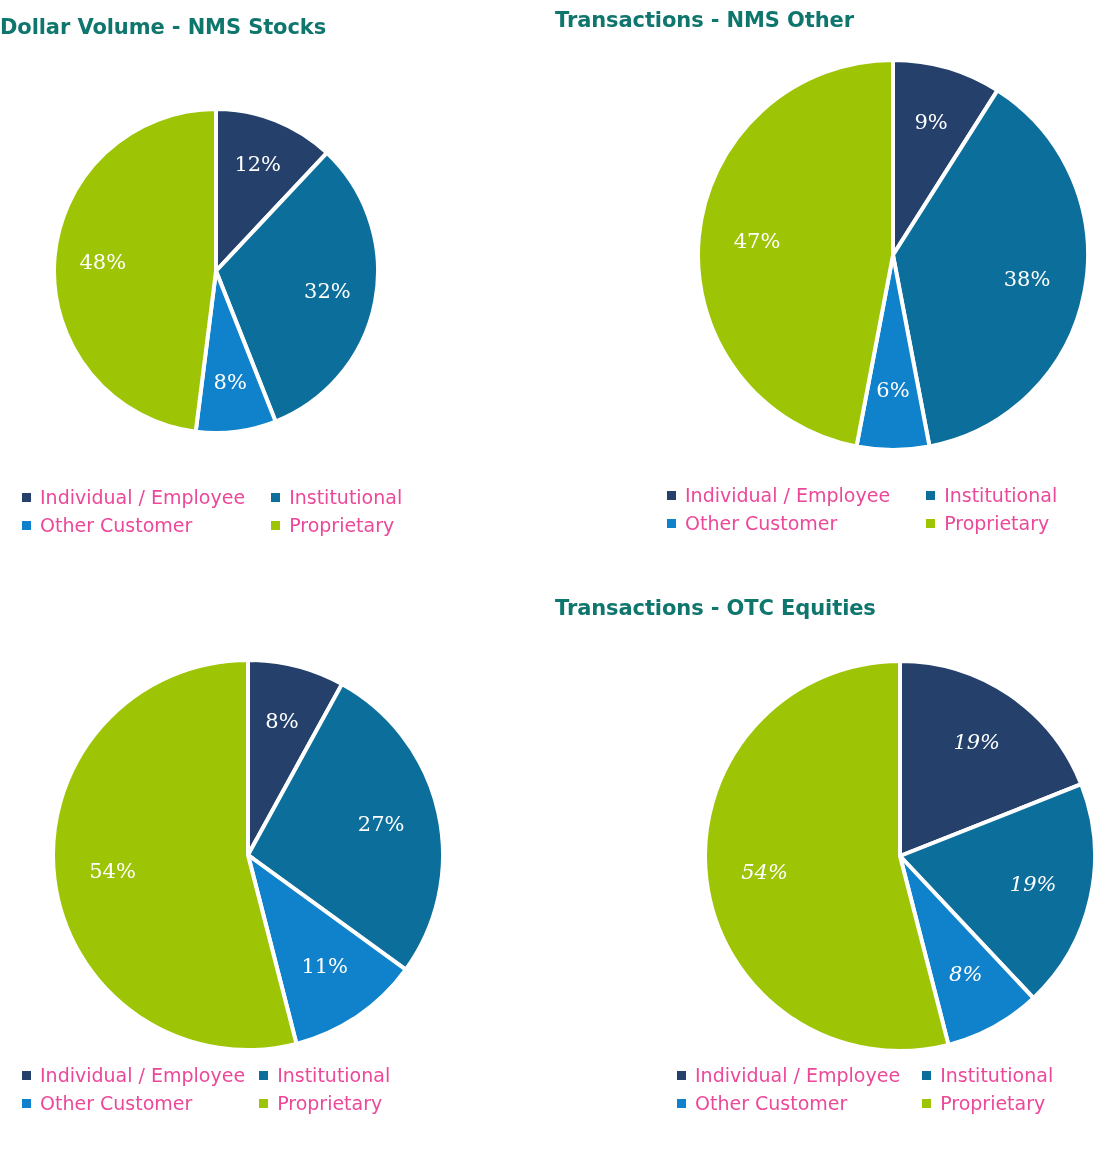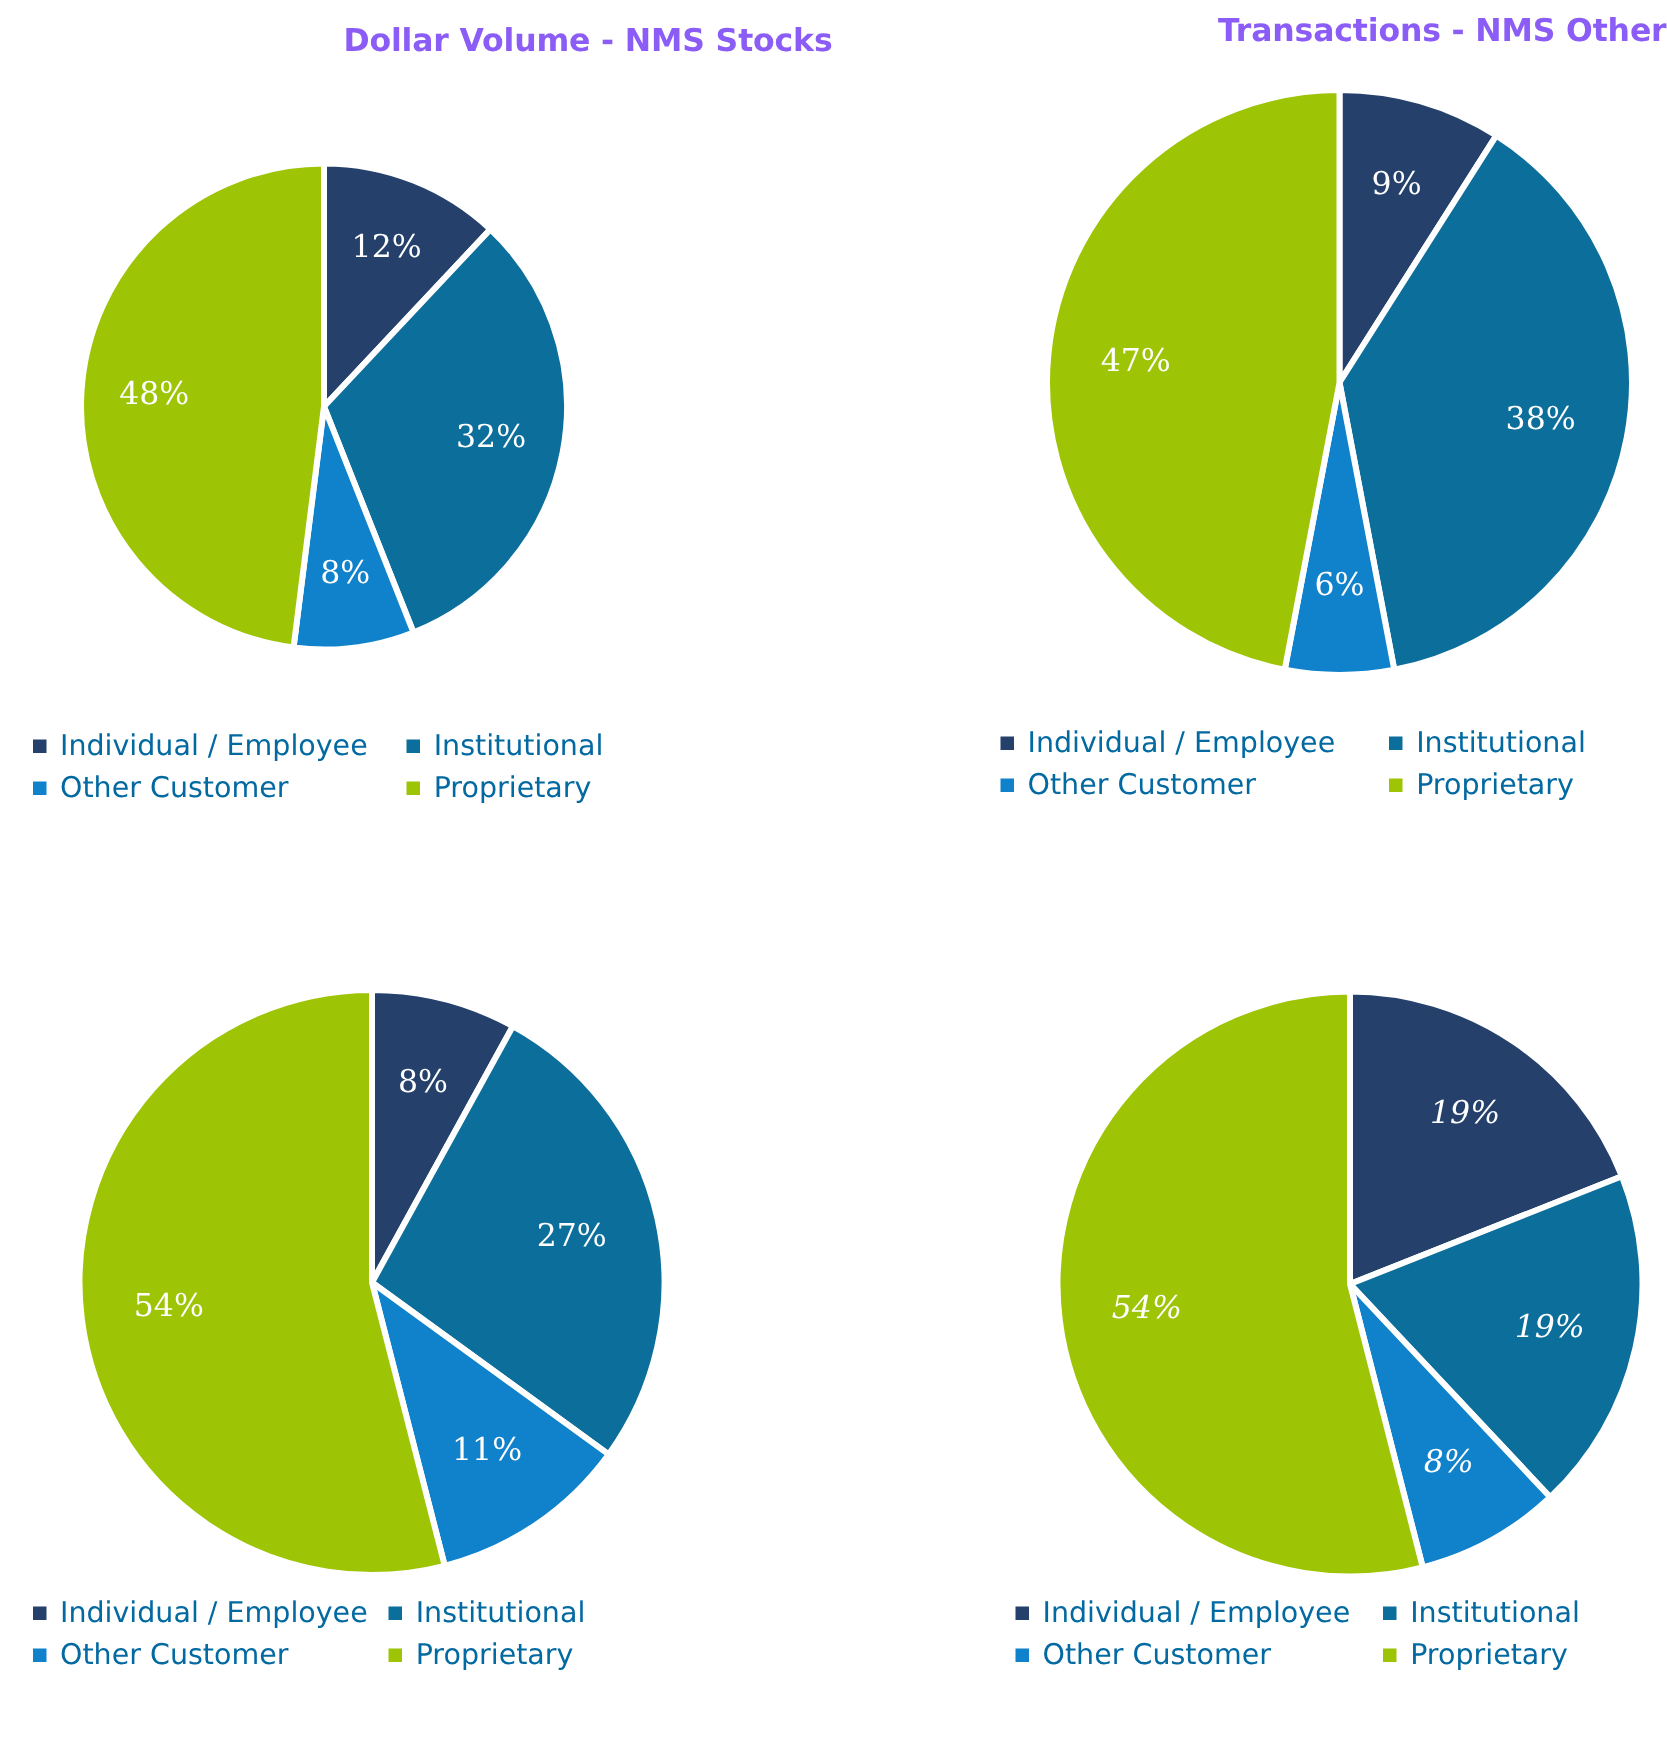--- a/index.html
+++ b/index.html
@@ -22,22 +22,22 @@
     grid-template-rows: 580px 582px;
   }
   .panel {
     position: relative;
     overflow: visible;
   }
   .chart-title {
     position: absolute;
     left: 0;
     right: 0;
-    text-align: right;
-    color: #8b5cf6;
+    text-align: left;
+    color: #0f766e;
     font-family: "DejaVu Sans", sans-serif;
     font-weight: bold;
     font-size: 21px;
     letter-spacing: -0.1px;
     white-space: nowrap;
   }
   .pie-wrap {
     position: absolute;
   }
   .pie-svg {
@@ -65,21 +65,21 @@
     align-items: center;
     white-space: nowrap;
   }
   .legend-swatch {
     width: 9px;
     height: 9px;
     margin-right: 9px;
     flex: 0 0 auto;
   }
   .legend-label {
-    color: #0369a1;
+    color: #ec4899;
     font-family: "DejaVu Sans", sans-serif;
     font-size: 19px;
     line-height: 1;
   }
 
   
   #panel-0 .chart-title { top: 15px; }
   #panel-0 .pie-wrap { left: 53px; top: 80px; }
   #panel-0 .legend { left: 22px; top: 488px; column-gap: 26px; }
 
@@ -198,20 +198,21 @@
           <span class="legend-label">Other Customer</span>
         </div>
         <div class="legend-item">
           <span class="legend-swatch" style="background: rgb(158, 196, 6);"></span>
           <span class="legend-label">Proprietary</span>
         </div>
       </div>
   </div>
 
   <div class="panel" id="panel-3">
+    <div class="chart-title">Transactions - OTC Equities</div>
     <div class="pie-wrap">
         <svg class="pie-svg" width="396" height="396" viewBox="0 0 396 396">
           <path d="M 198 198 L 198 3 A 195 195 0 0 1 379.306414748209 126.21571222648781 Z" fill="#24406b" stroke="#ffffff" stroke-width="4" stroke-linejoin="round"></path>
           <path d="M 198 198 L 379.306414748209 126.21571222648781 A 195 195 0 0 1 331.48668565609427 340.14888234717523 Z" fill="#0c6e9b" stroke="#ffffff" stroke-width="4" stroke-linejoin="round"></path>
           <path d="M 198 198 L 331.48668565609427 340.14888234717523 A 195 195 0 0 1 246.49452799714663 386.87371642008304 Z" fill="#1081cb" stroke="#ffffff" stroke-width="4" stroke-linejoin="round"></path>
           <path d="M 198 198 L 246.49452799714663 386.87371642008304 A 195 195 0 1 1 197.99999999999997 3 Z" fill="#9ec406" stroke="#ffffff" stroke-width="4" stroke-linejoin="round"></path>
           <text class="slice-label" x="274.72438107681586" y="85.10350161152232">19%</text>
           <text class="slice-label" x="331.212638004639" y="227.77655245062806">19%</text>
           <text class="slice-label" x="263.7593765148841" y="317.6158618259874">8%</text>
           <text class="slice-label" x="62.57634327057377" y="215.10798638152758">54%</text>

